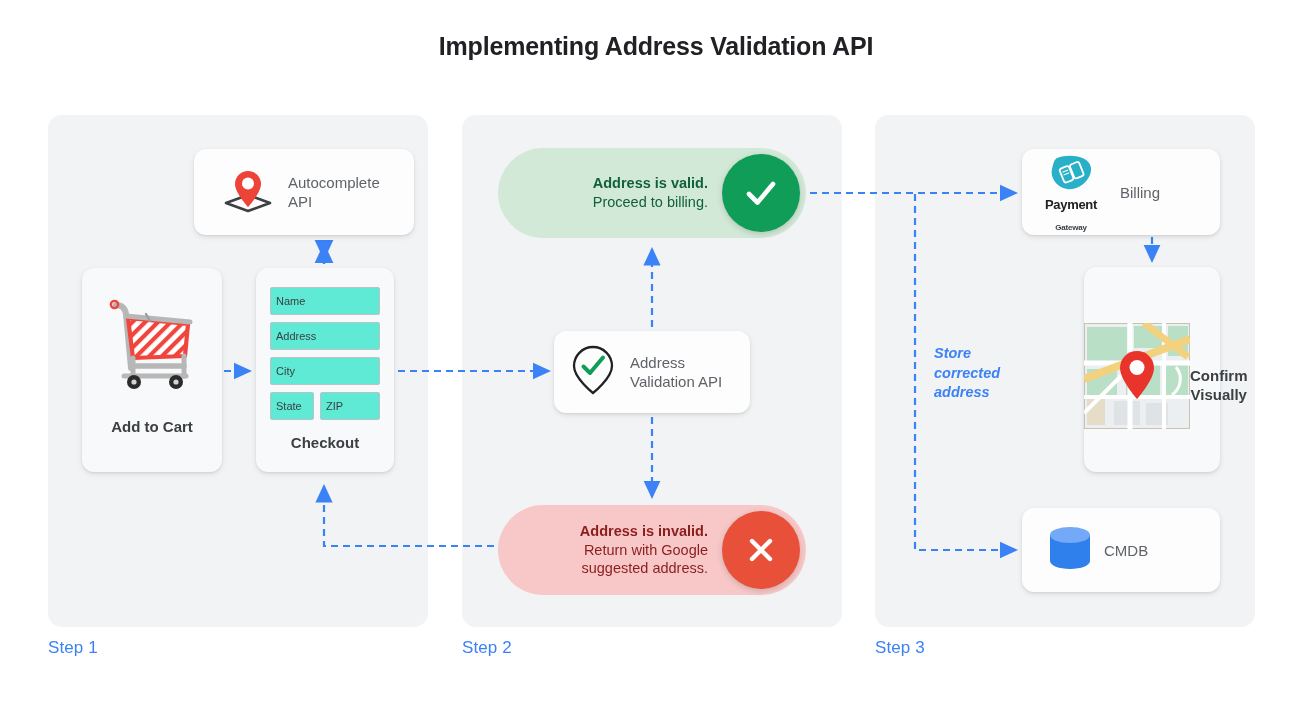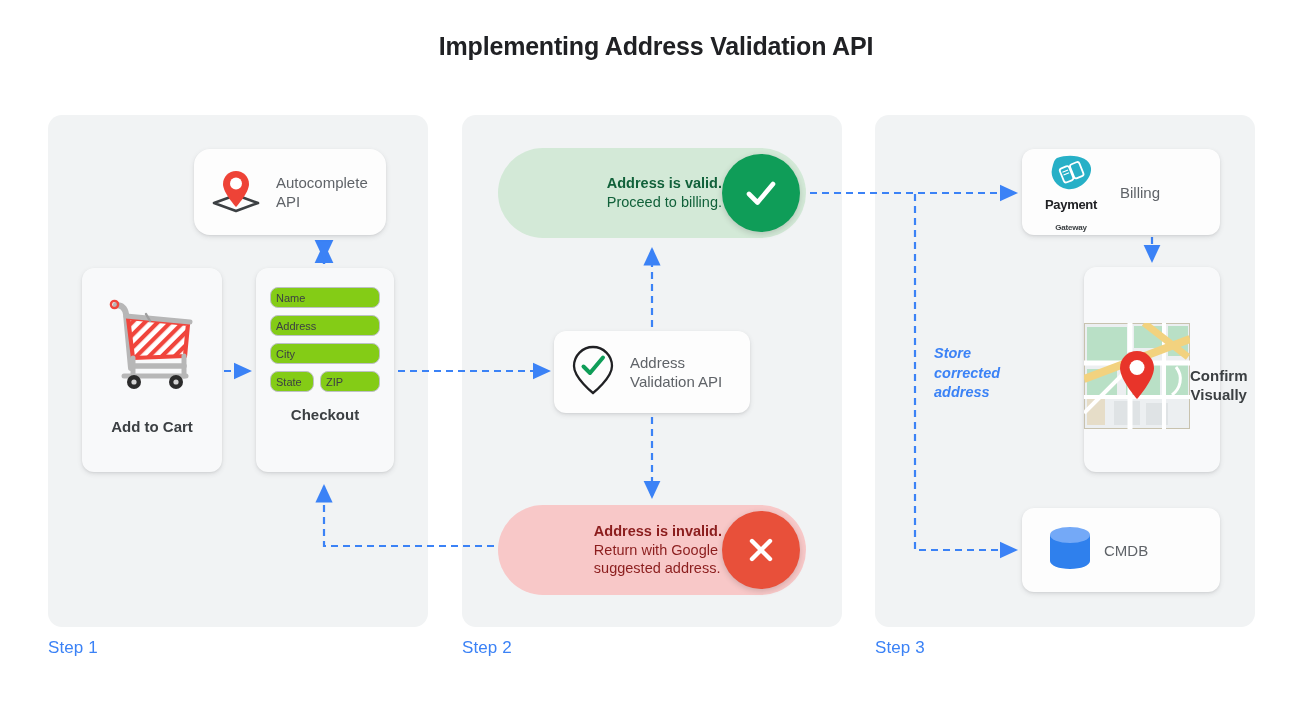--- a/index.html
+++ b/index.html
@@ -44,22 +44,22 @@
     border-radius: 12px;
     box-shadow: 0 2px 5px rgba(60,64,67,.13), 0 1px 2px rgba(60,64,67,.08);
   }
   .card-caption {
     font-size: 15px; font-weight: bold; color: #3c4043;
     text-align: center; line-height: 1.25;
   }
 
   
   #card-autocomplete {
-    left: 194px; top: 149px; width: 192px; height: 86px;
-    display: flex; align-items: center; padding-left: 12px; gap: 10px; border-radius: 16px;
+    left: 194px; top: 149px; width: 220px; height: 86px;
+    display: flex; align-items: center; padding-left: 24px; gap: 10px;
   }
   #card-autocomplete .lbl {
     font-size: 15px; color: #5f6368; line-height: 1.28;
   }
 
   
   #card-cart {
     left: 82px; top: 268px; width: 140px; height: 204px;
     display: flex; flex-direction: column; align-items: center;
     justify-content: flex-start; padding-top: 20px;
@@ -68,22 +68,22 @@
   #card-cart .card-caption { margin-top: 22px; }
 
   
   #card-checkout {
     left: 256px; top: 268px; width: 138px; height: 204px;
     background: #f8f9fa;
     padding: 19px 14px 0 14px;
   }
   #card-checkout .card-caption { margin-top: 14px; }
   .field {
-    border: 1px solid #bdc1c6; background: #84cc16; border-radius: 8px;
-    height: 21px; margin-bottom: 7px;
+    border: 1px solid #bdc1c6; background: #5eead4; border-radius: 2px;
+    height: 28px; margin-bottom: 7px;
     font-size: 11px; color: #3c4043;
     display: flex; align-items: center; padding-left: 5px;
   }
   .field-row { display: flex; gap: 6px; }
   .field-row .field { margin-bottom: 0; }
   .f-state { width: 44px; }
   .f-zip { flex: 1; }
 
   
   .pill {
@@ -91,21 +91,21 @@
     display: flex; align-items: center; justify-content: flex-end;
   }
   #pill-valid {
     left: 498px; top: 148px; width: 308px;
     background: #d3e9d7;
   }
   #pill-invalid {
     left: 498px; top: 505px; width: 308px;
     background: #f8c8c8;
   }
-  .pill-text { line-height: 1.3; }
+  .pill-text { text-align: right; padding-right: 14px; line-height: 1.3; }
   .pill-text .l1 { font-size: 14.5px; font-weight: bold; }
   .pill-text .l2, .pill-text .l3 { font-size: 14.5px; }
   #pill-valid .pill-text { color: #11613a; }
   #pill-invalid .pill-text { color: #8b1d1d; }
   .pill-badge {
     width: 78px; height: 78px; border-radius: 50%;
     margin-right: 6px;
     display: flex; align-items: center; justify-content: center;
     box-shadow: 0 2px 6px rgba(0,0,0,.16);
     flex: 0 0 auto;

